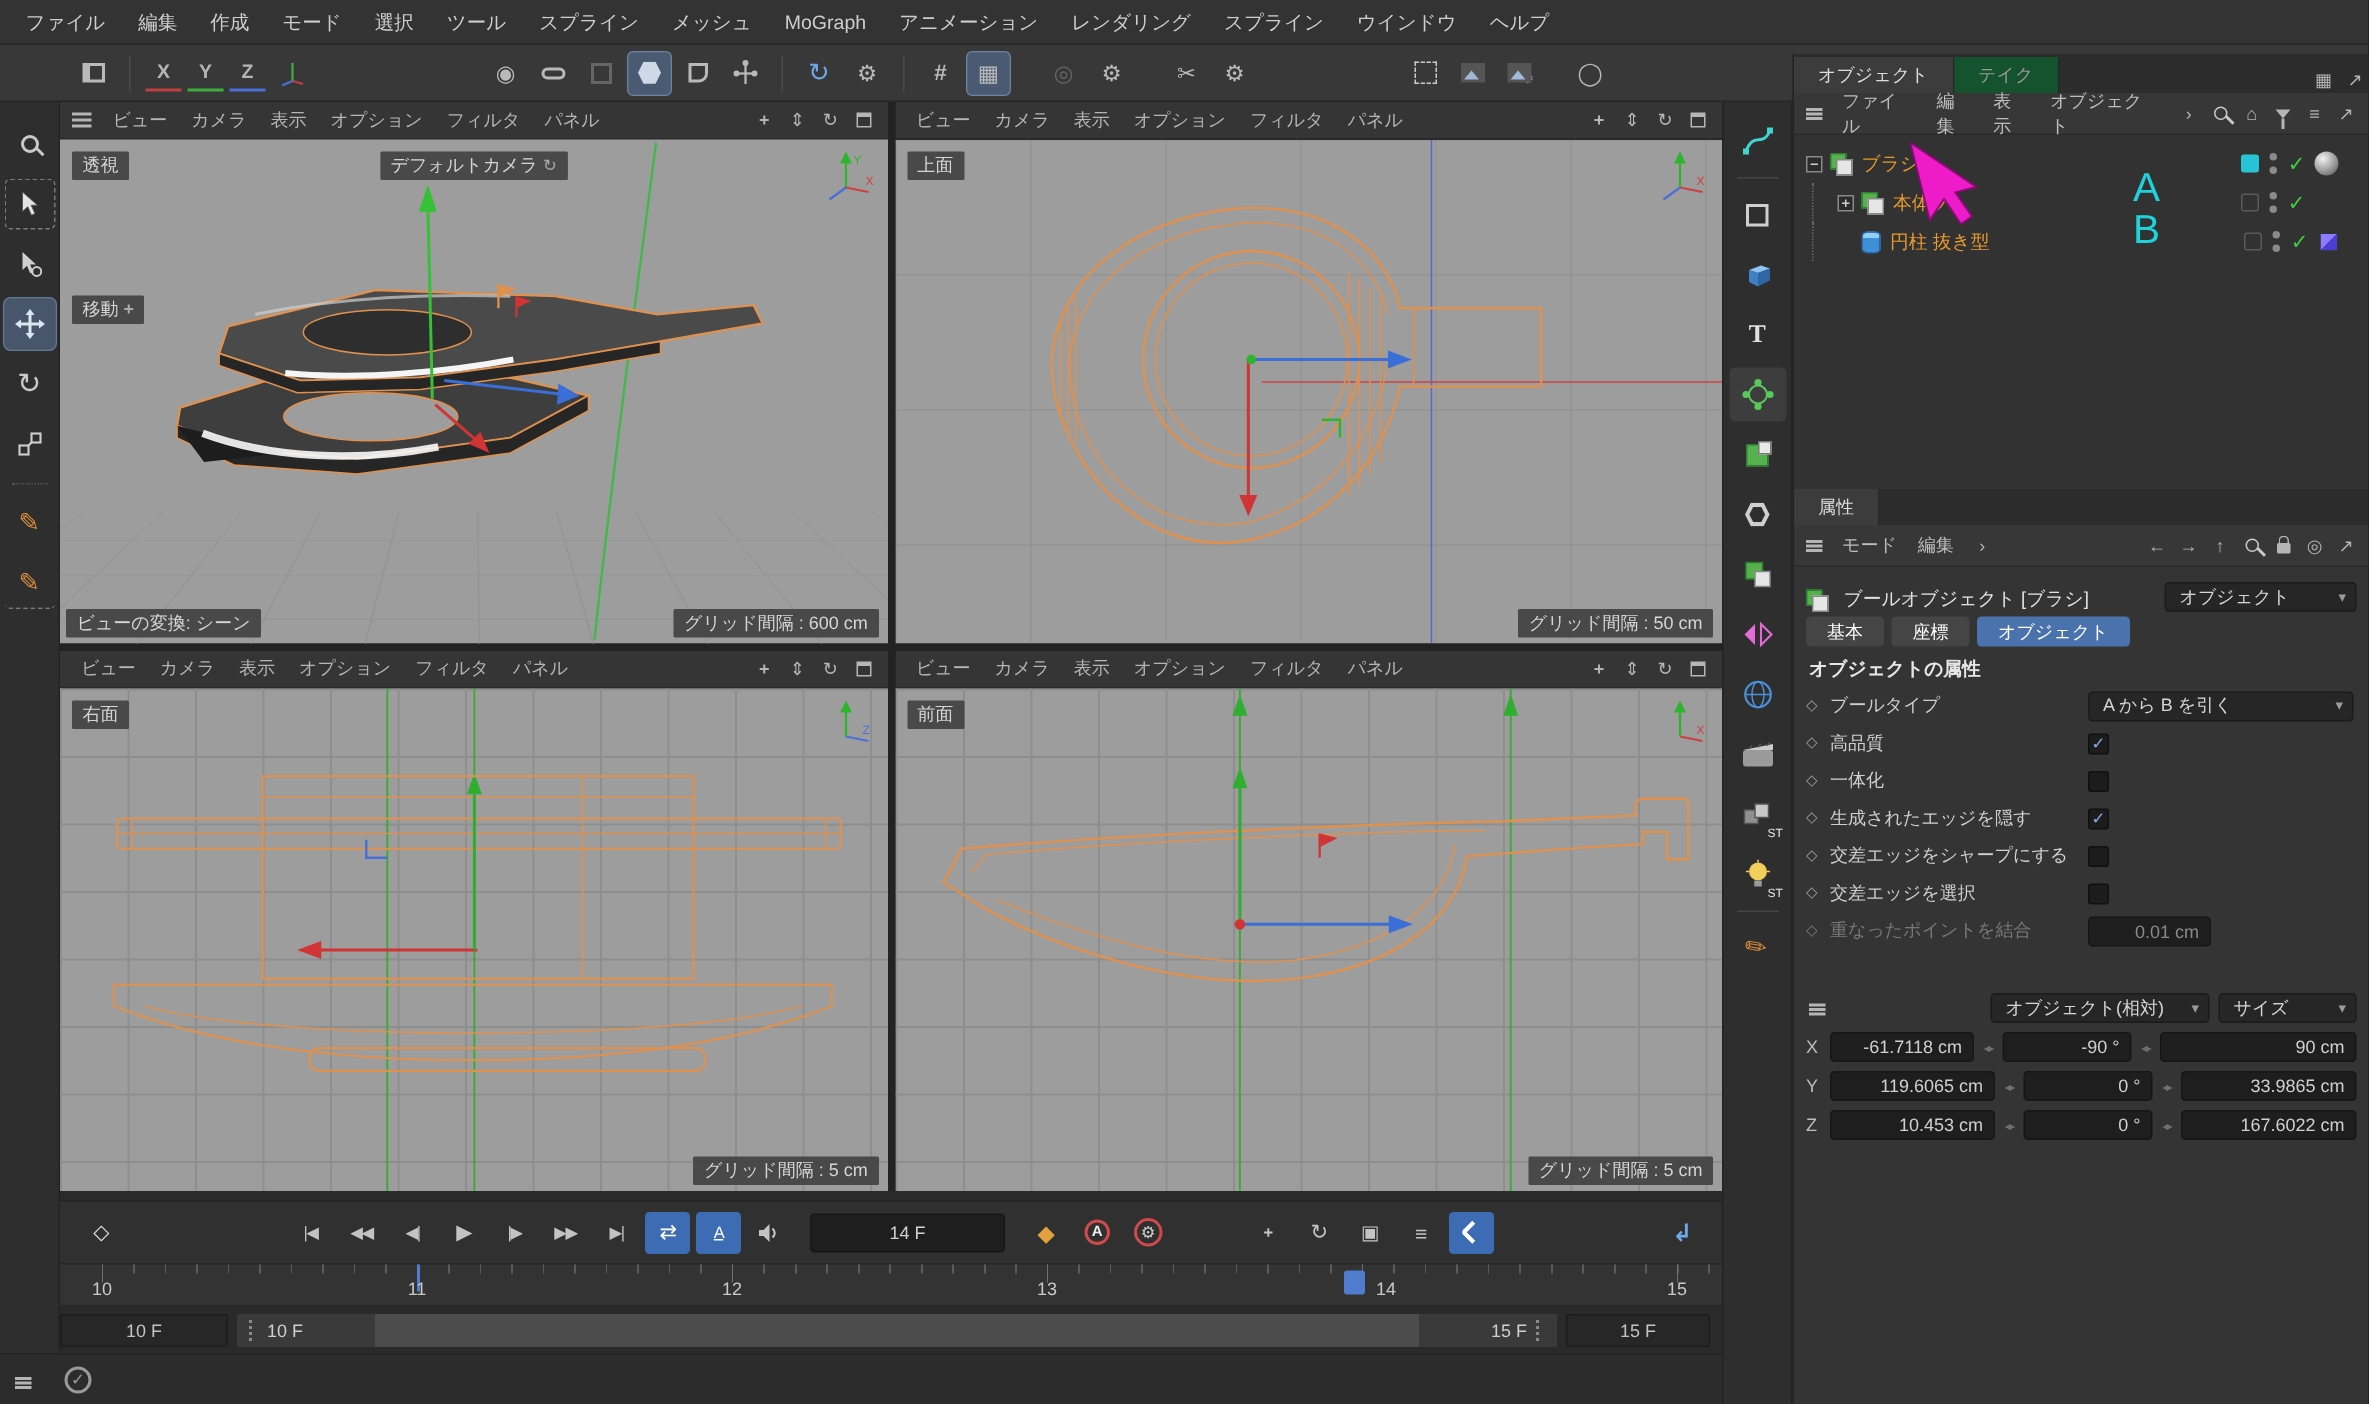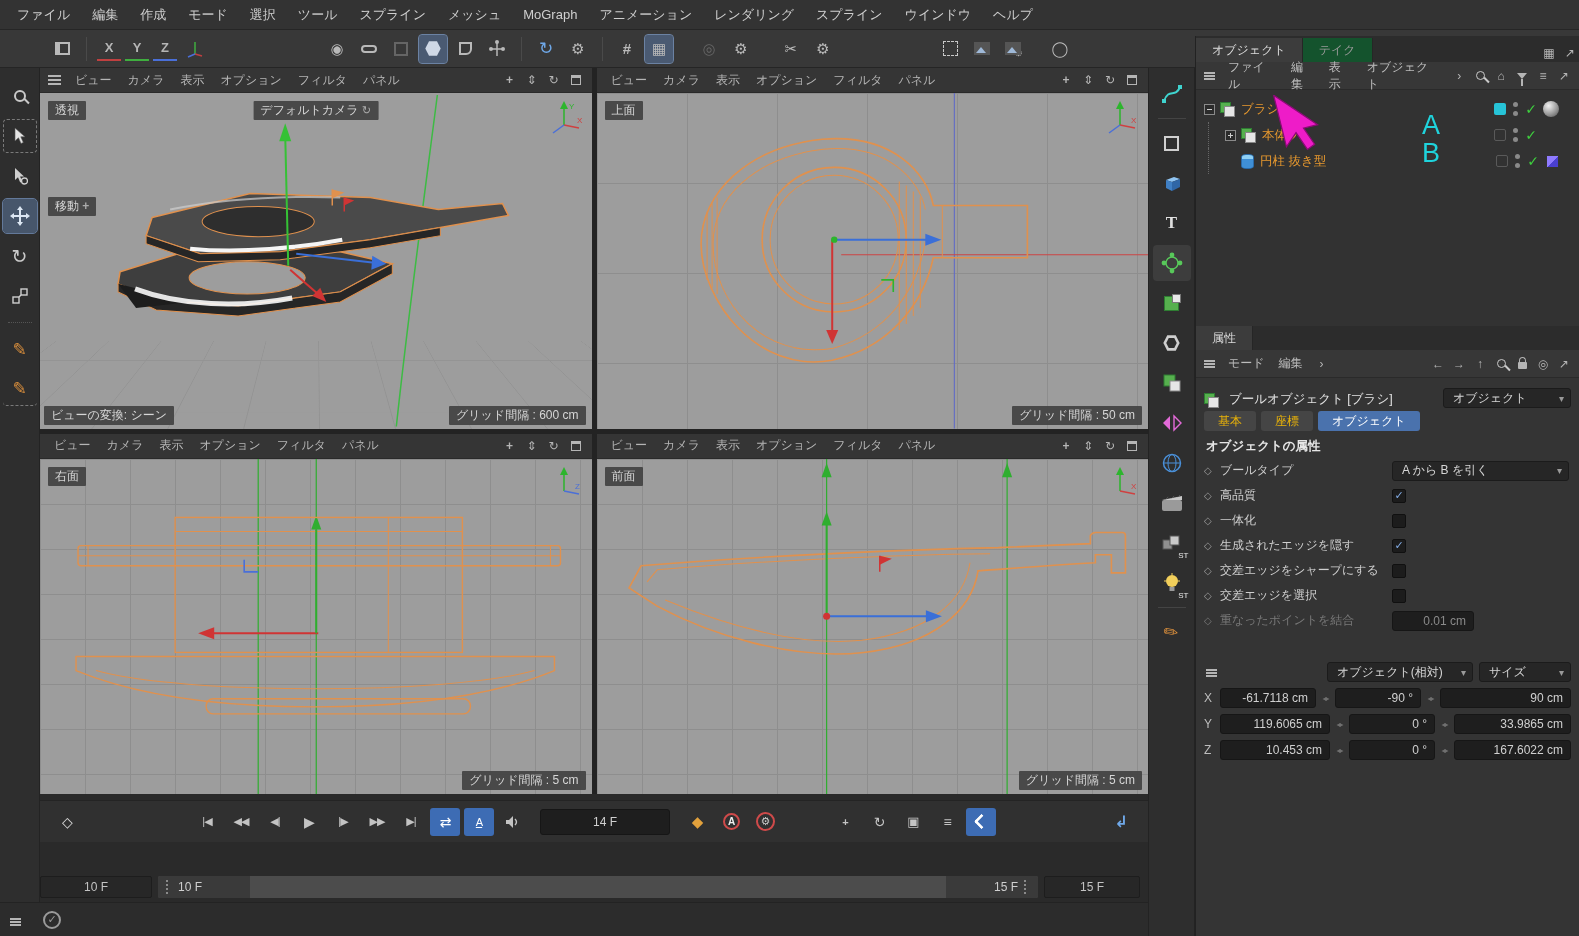--- a/index.html
+++ b/index.html
@@ -100,21 +100,21 @@
   .mat-ball { width:16px; height:16px; border-radius:50%; background:radial-gradient(circle at 35% 30%,#f2f2f2,#9a9a9a 55%,#4a4a4a); margin-left:4px; flex:none; }
   .mat-slot { width:20px; flex:none; }
   .tag-phong { width:13px; height:13px; margin-left:5px; background:linear-gradient(135deg,#8f7bff 0 50%,#4a3fd0 50%); border:1px solid #333; flex:none; }
 
   
   .am-title { height:30px; display:flex; align-items:flex-end; padding:0 8px; background:#343434; }
   .am-title-text { color:#e2e2e2; font-size:12.5px; margin-left:4px; }
   .dd { background:#262626; border:1px solid #1b1b1b; border-radius:3px; height:20px; display:flex; align-items:center; justify-content:space-between; color:#d6d6d6; font-size:12px; padding:0 6px 0 9px; }
   .dd-arrow { color:#9a9a9a; font-size:10px; margin-left:6px; }
   .am-chips { height:26px; display:flex; align-items:center; gap:5px; padding:0 8px; }
-  .am-chip { height:20px; padding:0 14px; display:flex; align-items:center; background:#454545; border-radius:3px; color:#eab308; font-size:12px; }
+  .am-chip { height:20px; padding:0 14px; display:flex; align-items:center; background:#454545; border-radius:3px; color:#ffffff; font-size:12px; }
   .am-chip.on { background:#4a72ad; color:#fff; }
   .am-section { height:24px; display:flex; align-items:center; padding:0 10px; color:#e6e6e6; font-weight:bold; font-size:12.5px; }
   .am-row { height:25px; display:flex; align-items:center; padding:0 10px 0 8px; }
   .diam { width:16px; color:#9a9a9a; font-size:10px; flex:none; }
   .am-label { color:#cfcfcf; font-size:12px; width:172px; flex:none; white-space:nowrap; overflow:hidden; }
   .cbx { width:14px; height:14px; background:#1c1c1c; border:1px solid #101010; border-radius:2px; display:flex; align-items:center; justify-content:center; color:#84aee8; font-size:11px; font-weight:bold; }
   .am-row.dis .diam,.am-row.dis .am-label { color:#787878; }
   .field { background:#1e1e1e; border:1px solid #161616; border-radius:3px; color:#d0d0d0; font-size:12px; display:flex; align-items:center; justify-content:flex-end; padding:0 7px; height:20px; }
   .field.dis { color:#8a8a8a; }
 
@@ -843,20 +843,32 @@
     <div class="t-btn" style="font-size:14px">≡</div>
     <div class="t-btn t-act">
         <span class="wrench"></span>
       </div>
     <span class="flex"></span>
     <div class="t-btn">
         <span class="fold">↲</span>
       </div>
   </div>
 
+  <div class="abs ruler">
+    <div class="ticks-a"></div>
+    <div class="ticks-b"></div>
+    <div class="ph-line"></div>
+    <div class="ph-block"></div>
+    <span class="ruler-num" style="left:28px">10</span>
+    <span class="ruler-num" style="left:238px">11</span>
+    <span class="ruler-num" style="left:448px">12</span>
+    <span class="ruler-num" style="left:658px">13</span>
+    <span class="ruler-num" style="left:884px">14</span>
+    <span class="ruler-num" style="left:1078px">15</span>
+  </div>
 
   <div class="abs range-row">
     <div class="range-field">10 F</div>
     <div class="range-track">
       <div class="range-chip">
           <span class="range-grip"></span>
           <span>10 F</span>
         </div>
       <div class="range-chip r">
           <span>15 F</span>

